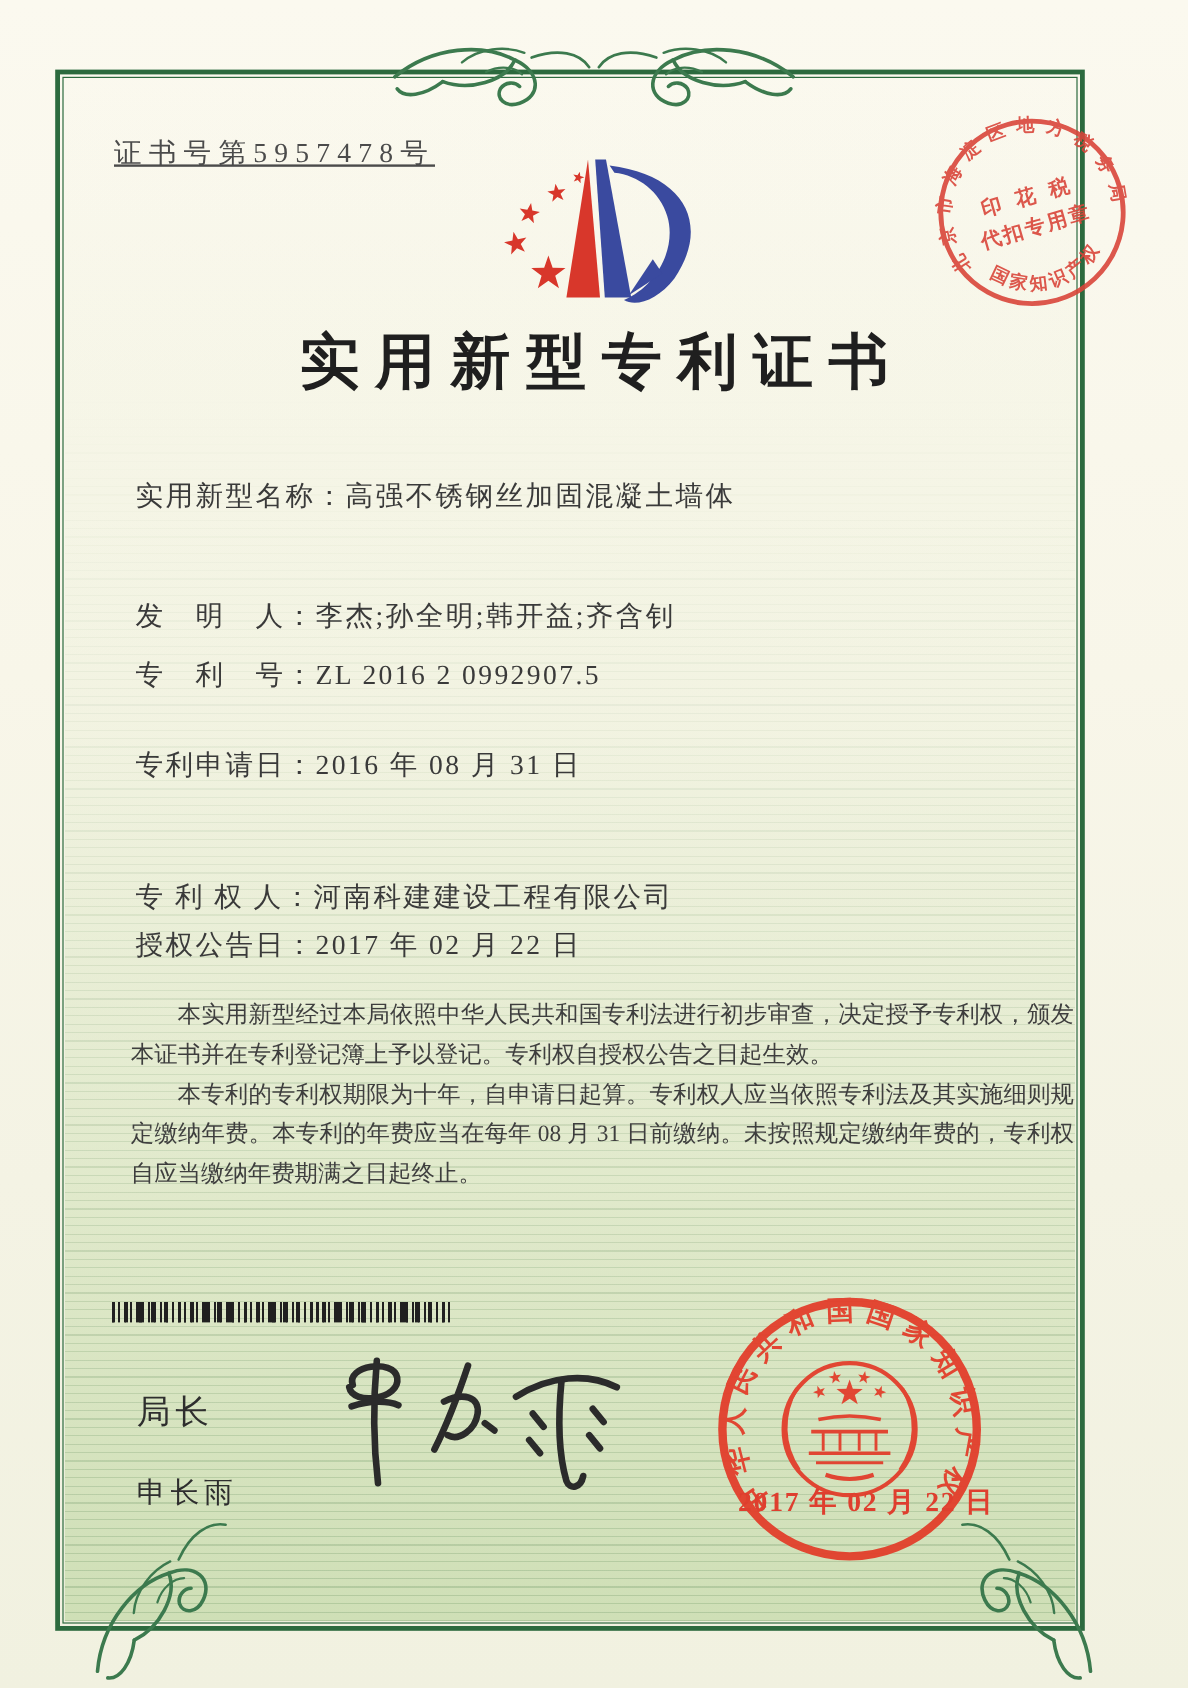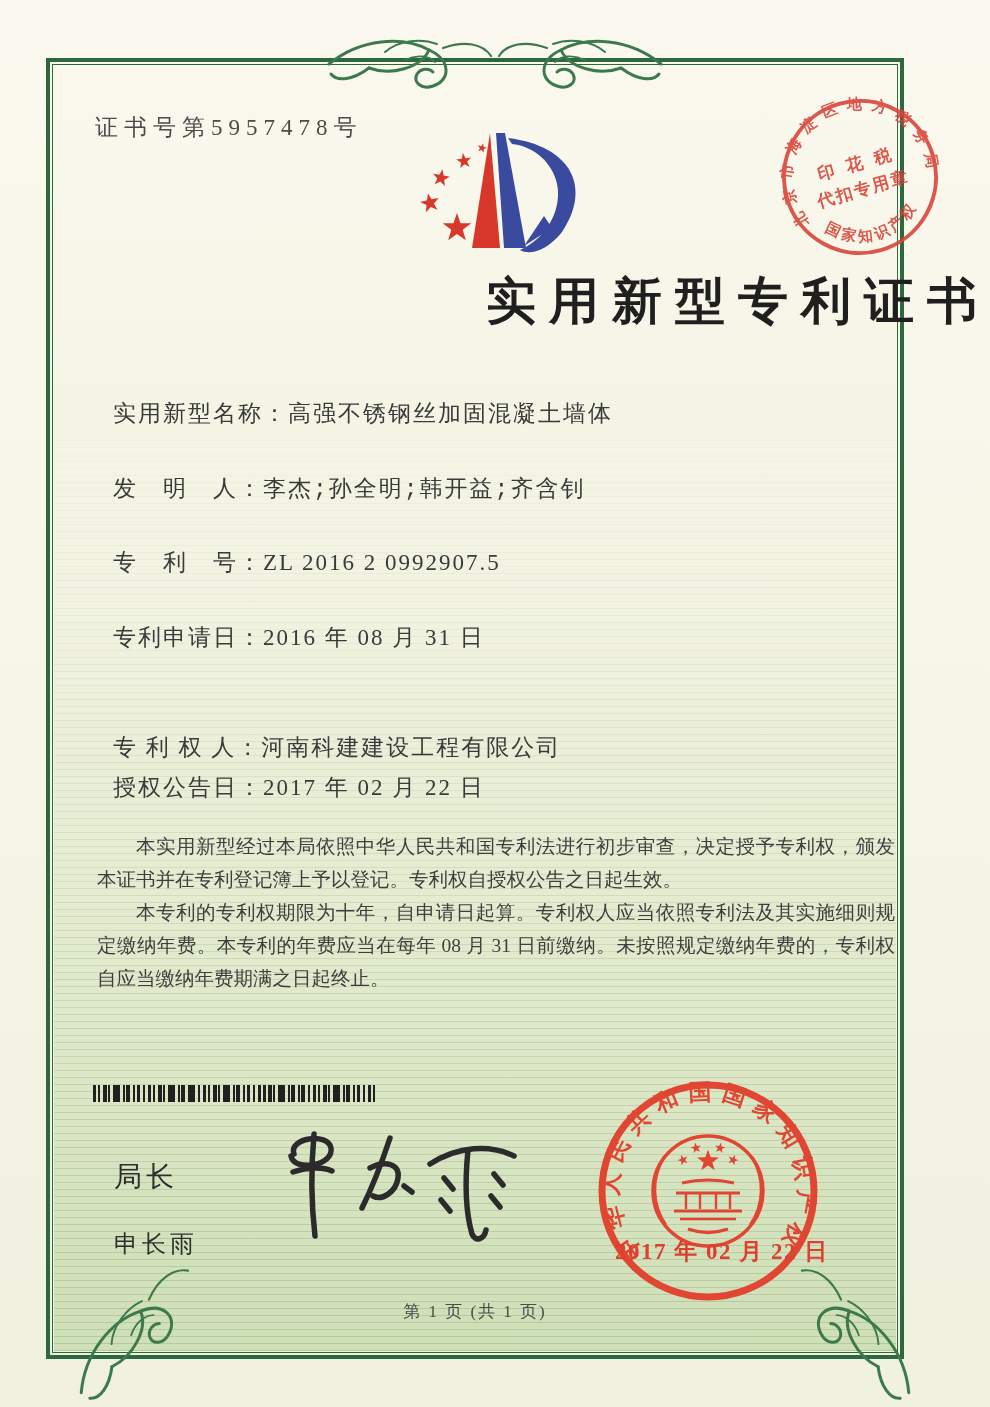--- a/index.html
+++ b/index.html
@@ -33,47 +33,47 @@
     content:""; position:absolute; inset:0;
     background:repeating-linear-gradient(0deg, rgba(104,146,98,0.28) 0 1px, transparent 1px 7px);
     -webkit-mask-image:linear-gradient(180deg, transparent 0%, transparent 20%, rgba(0,0,0,.3) 45%, rgba(0,0,0,.75) 75%, #000 100%);
             mask-image:linear-gradient(180deg, transparent 0%, transparent 20%, rgba(0,0,0,.3) 45%, rgba(0,0,0,.75) 75%, #000 100%);
   }
   svg.deco { position:absolute; overflow:visible; }
 
   
   .cert-no {
     position:absolute; left:95px; top:112px;
-    font-size:23px; letter-spacing:6px; color:#4b4b4b;
+    font-size:23px; letter-spacing:6px; color:#4b4b4b;text-decoration:underline;
   }
   .tax-stamp { position:absolute; left:770px; top:87px; width:180px; height:180px; }
   .logo { position:absolute; left:412px; top:126px; width:210px; height:148px; }
   .title {
     position:absolute; left:0; top:268px; width:100%;
-    text-align:right; font-size:50px; font-weight:bold; color:#1f1f1f;
+    text-align:center; font-size:50px; font-weight:bold; color:#1f1f1f;
     letter-spacing:13px; text-indent:13px;
   }
 
   
   .fields { position:absolute; left:113px; top:0; width:780px; }
   .field {
     position:absolute; left:0; white-space:nowrap;
     font-size:23px; color:#3a3a3a; letter-spacing:2px;
   }
   .field .lbl { color:#3a3a3a;margin-top:27px; }
   .field .val { color:#3a3a3a; }
-  .f0{top:398px;} .f1{top:473px;font-family:Liberation Mono, monospace;} .f2{top:547px;} .f3{top:622px;} .f4{top:732px;} .f5{top:772px;}
+  .f0{top:398px;} .f1{top:498px;} .f2{top:547px;} .f3{top:622px;} .f4{top:732px;} .f5{top:772px;}
 
   
   .body-text {
     position:absolute; left:97px; top:830px; width:798px;
     font-size:19.5px; line-height:33px; color:#3e3e3e;
     text-align:justify;
   }
-  .body-text p { text-indent:2em; }
+  .body-text p { text-indent:2em;margin-left:12px; }
 
   
   .barcode {
     position:absolute; left:93px; top:1085px; width:282px; height:17px;
     background:
       repeating-linear-gradient(90deg,#202020 0 2px,transparent 2px 5px),
       repeating-linear-gradient(90deg,#202020 0 3px,transparent 3px 11px),
       repeating-linear-gradient(90deg,transparent 0 23px,#202020 23px 25px,transparent 25px 37px);
   }
 
@@ -233,15 +233,14 @@
           <path d="M-28,28 L28,28" stroke-width="2.6"></path>
           <path d="M-20,38 Q0,45 20,38" stroke-width="3.4"></path>
           <path d="M-42,34 C-56,14 -57,-12 -44,-34" stroke-width="2.8"></path>
           <path d="M42,34 C56,14 57,-12 44,-34" stroke-width="2.8"></path>
         </g>
       </g>
       <text x="-93" y="68" font-size="23" font-weight="bold" fill="#e03325" letter-spacing="1.5">2017 年 02 月 22 日</text>
     </g>
   </svg>
 
-  <div class="footer">第 1 页 (共 1 页)</div>
 
 </div>
 
 </body></html>

